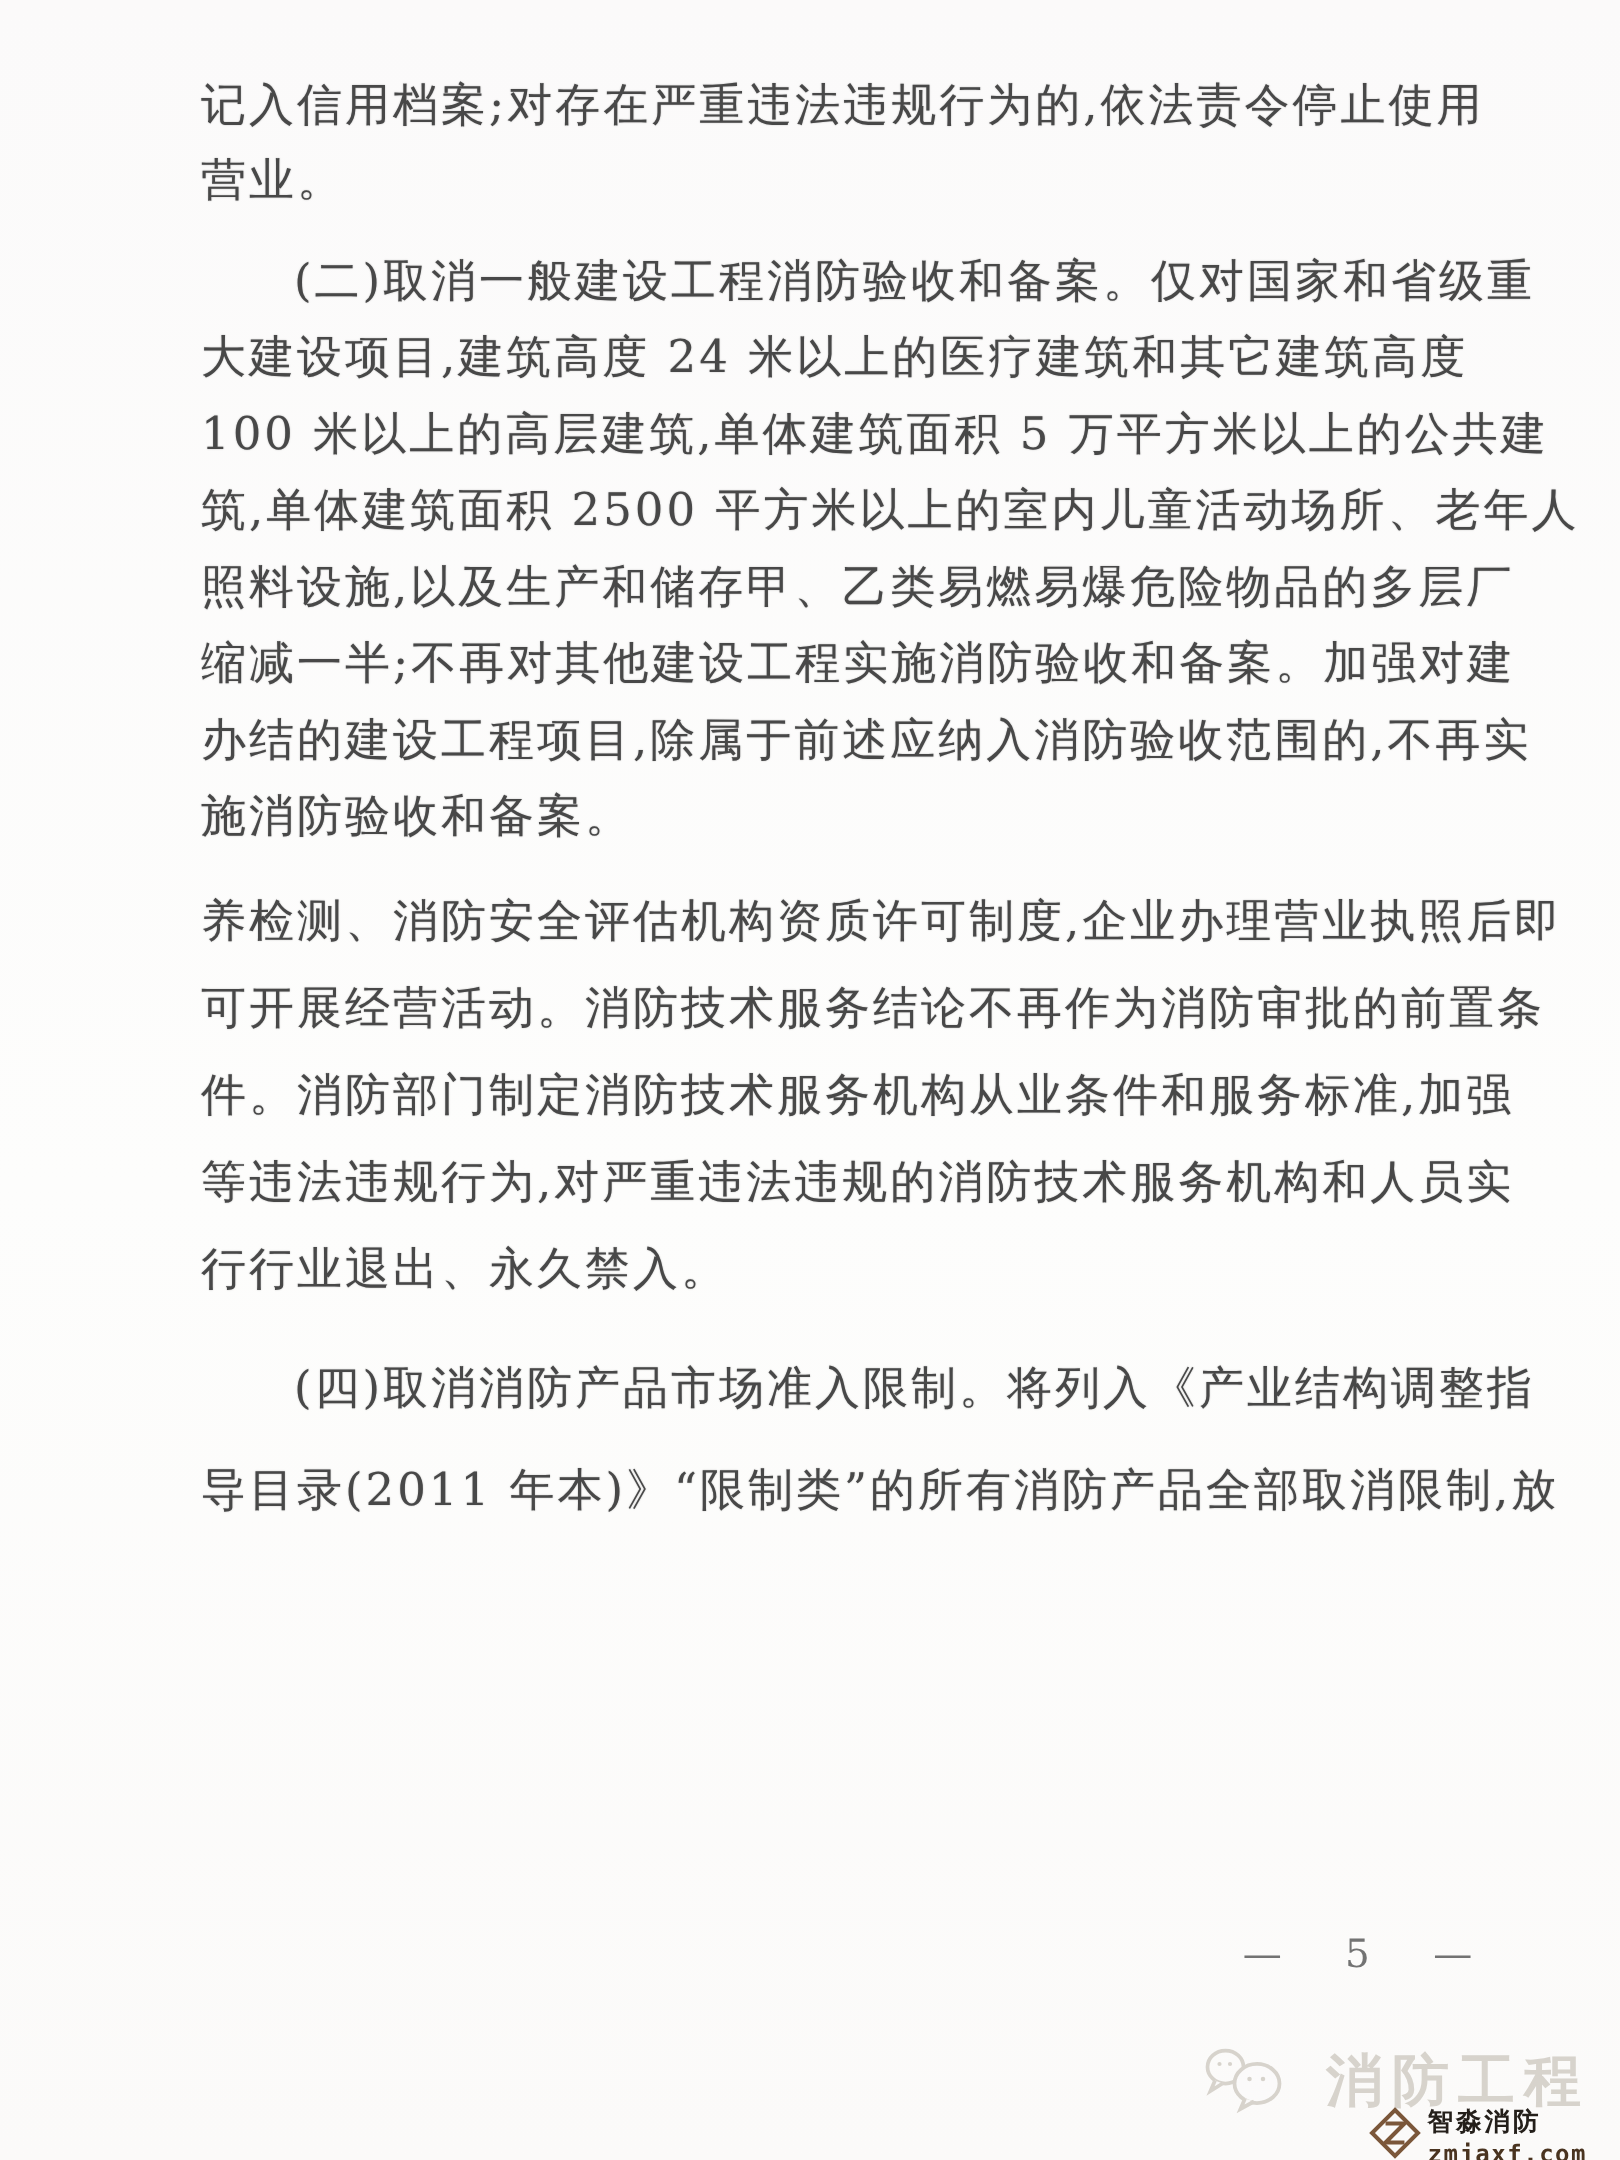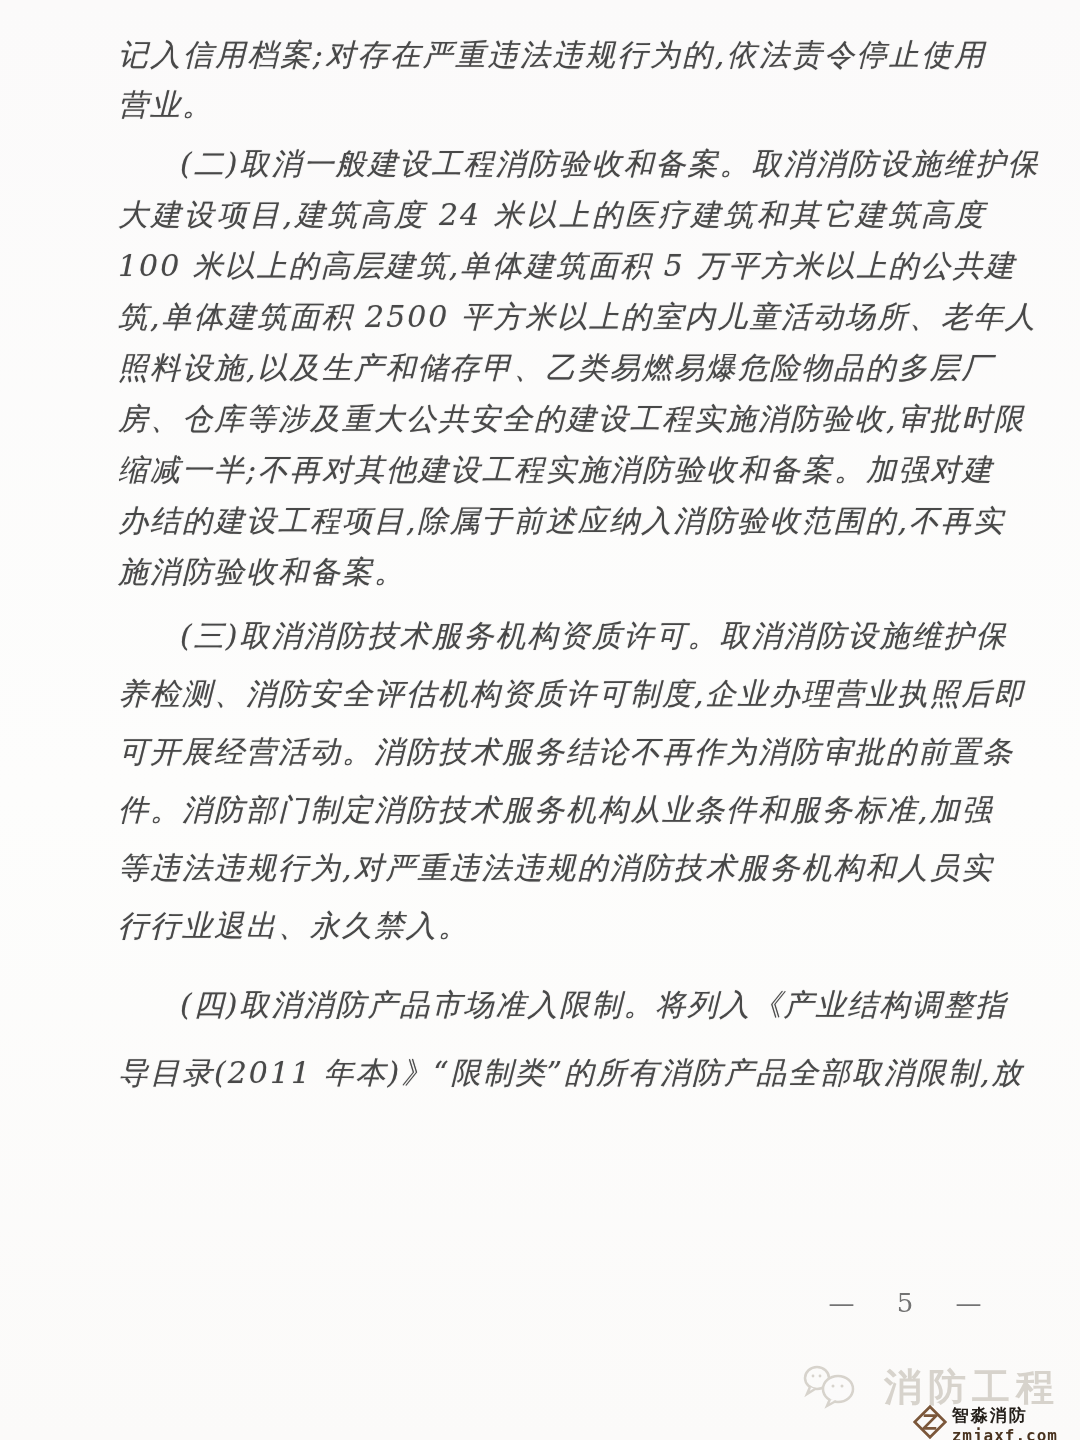--- a/index.html
+++ b/index.html
@@ -16,21 +16,21 @@
   }
   .text-column {
     position: absolute;
     left: 118px; top: 30px;
     width: 868px;
     color: #484848;
     font-size: 30px;
     letter-spacing: 2px;
     text-shadow: 0 0 1px rgba(72,72,72,0.45);
   }
-  .para { margin: 0; font-style: italic; }
+  .para { margin: 16px; }
   .para.p1 { line-height: 50px; }
   .para.p2 { line-height: 51px; margin-top: 8px; }
   .para.p3 { line-height: 58px; margin-top: 10px; }
   .para.p4 { line-height: 68px; margin-top: 16px; }
   .line {
     text-align: justify;
     text-align-last: justify;
     text-justify: inter-character;
     white-space: nowrap;
   }
@@ -99,33 +99,31 @@
 <div class="page">
 
   <div class="text-column">
 
     <div class="para p1">
       <div class="line">记入信用档案;对存在严重违法违规行为的,依法责令停止使用</div>
       <div class="line end">营业。</div>
     </div>
 
     <div class="para p2">
-      <div class="line indent">(二)取消一般建设工程消防验收和备案。取消消防设施维护保</div>
+      <div class="line indent">(二)取消一般建设工程消防验收和备案。仅对国家和省级重</div>
       <div class="line">大建设项目,建筑高度 24 米以上的医疗建筑和其它建筑高度</div>
       <div class="line">100 米以上的高层建筑,单体建筑面积 5 万平方米以上的公共建</div>
       <div class="line">筑,单体建筑面积 2500 平方米以上的室内儿童活动场所、老年人</div>
       <div class="line">照料设施,以及生产和储存甲、乙类易燃易爆危险物品的多层厂</div>
-      <div class="line">房、仓库等涉及重大公共安全的建设工程实施消防验收,审批时限</div>
       <div class="line">缩减一半;不再对其他建设工程实施消防验收和备案。加强对建</div>
       <div class="line">办结的建设工程项目,除属于前述应纳入消防验收范围的,不再实</div>
       <div class="line end">施消防验收和备案。</div>
     </div>
 
     <div class="para p3">
-      <div class="line indent">(三)取消消防技术服务机构资质许可。取消消防设施维护保</div>
       <div class="line">养检测、消防安全评估机构资质许可制度,企业办理营业执照后即</div>
       <div class="line">可开展经营活动。消防技术服务结论不再作为消防审批的前置条</div>
       <div class="line">件。消防部门制定消防技术服务机构从业条件和服务标准,加强</div>
       <div class="line">等违法违规行为,对严重违法违规的消防技术服务机构和人员实</div>
       <div class="line end">行行业退出、永久禁入。</div>
     </div>
 
     <div class="para p4">
       <div class="line indent">(四)取消消防产品市场准入限制。将列入《产业结构调整指</div>
       <div class="line">导目录(2011 年本)》“限制类”的所有消防产品全部取消限制,放</div>

